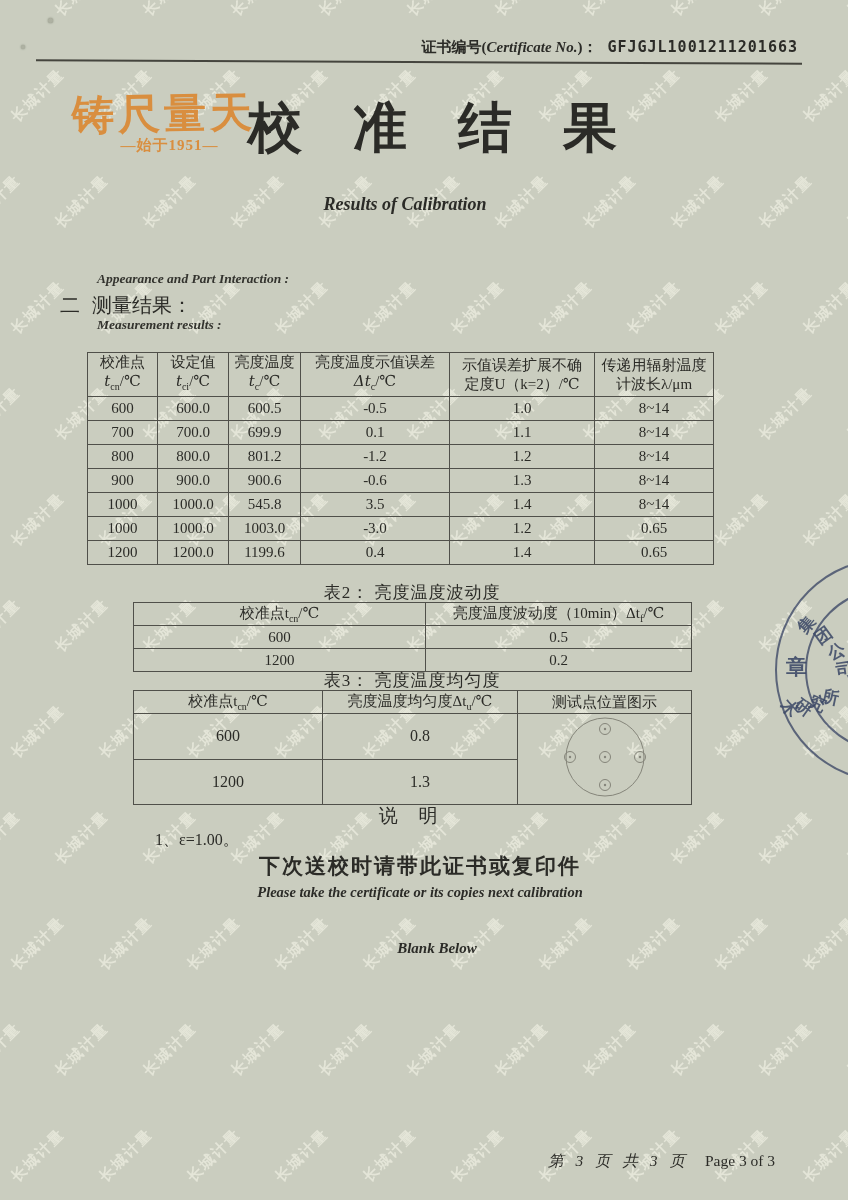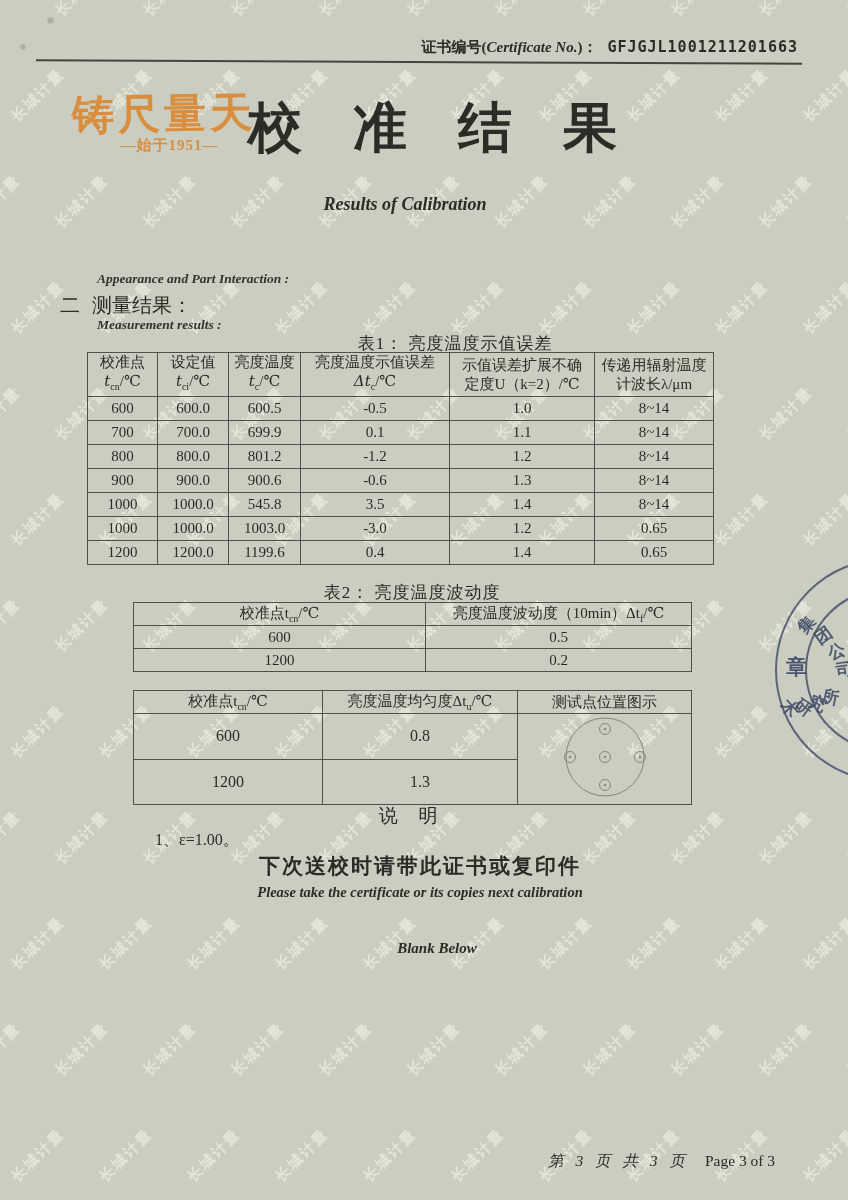--- a/index.html
+++ b/index.html
@@ -209,21 +209,20 @@
     <div class="abs logo-sub">—始于1951—</div>
     <div class="abs doc-title">校 准 结 果</div>
     <div class="abs doc-subtitle">Results of Calibration</div>
 
     <div class="abs sec-en" style="left:97px;top:271px;">Appearance and Part Interaction :</div>
     <div class="abs sec" style="left:60px;top:292px;">
       <span class="idx">二</span><span>测量结果：</span>
     </div>
     <div class="abs sec-en" style="left:97px;top:317px;">Measurement results :</div>
 
-    <div class="abs tbl-caption" style="left:142px;top:332px;width:626px;">表1： 亮度温度示值误差</div>
     <table class="abs t1" style="left:87px;top:352px;width:626px;">
       <colgroup>
           <col style="width:70px">
           <col style="width:71px">
           <col style="width:72px">
           <col style="width:149px">
           <col style="width:145px">
           <col style="width:119px">
         </colgroup>
       <tbody>
@@ -327,20 +326,21 @@
             <td>600</td>
             <td>0.5</td>
           </tr>
       <tr>
             <td>1200</td>
             <td>0.2</td>
           </tr>
     </tbody>
       </table>
 
+    <div class="abs tbl-caption" style="left:133px;top:669px;width:558px;">表3： 亮度温度均匀度</div>
     <table class="abs t3" style="left:133px;top:690px;width:558px;">
       <colgroup>
           <col style="width:189px">
           <col style="width:195px">
           <col style="width:174px">
         </colgroup>
       <tbody>
           <tr>
         <th><span>校准点t</span><sub>cn</sub><span>/℃</span></th>
         <th><span>亮度温度均匀度Δt</span><sub>u</sub><span>/℃</span></th>

